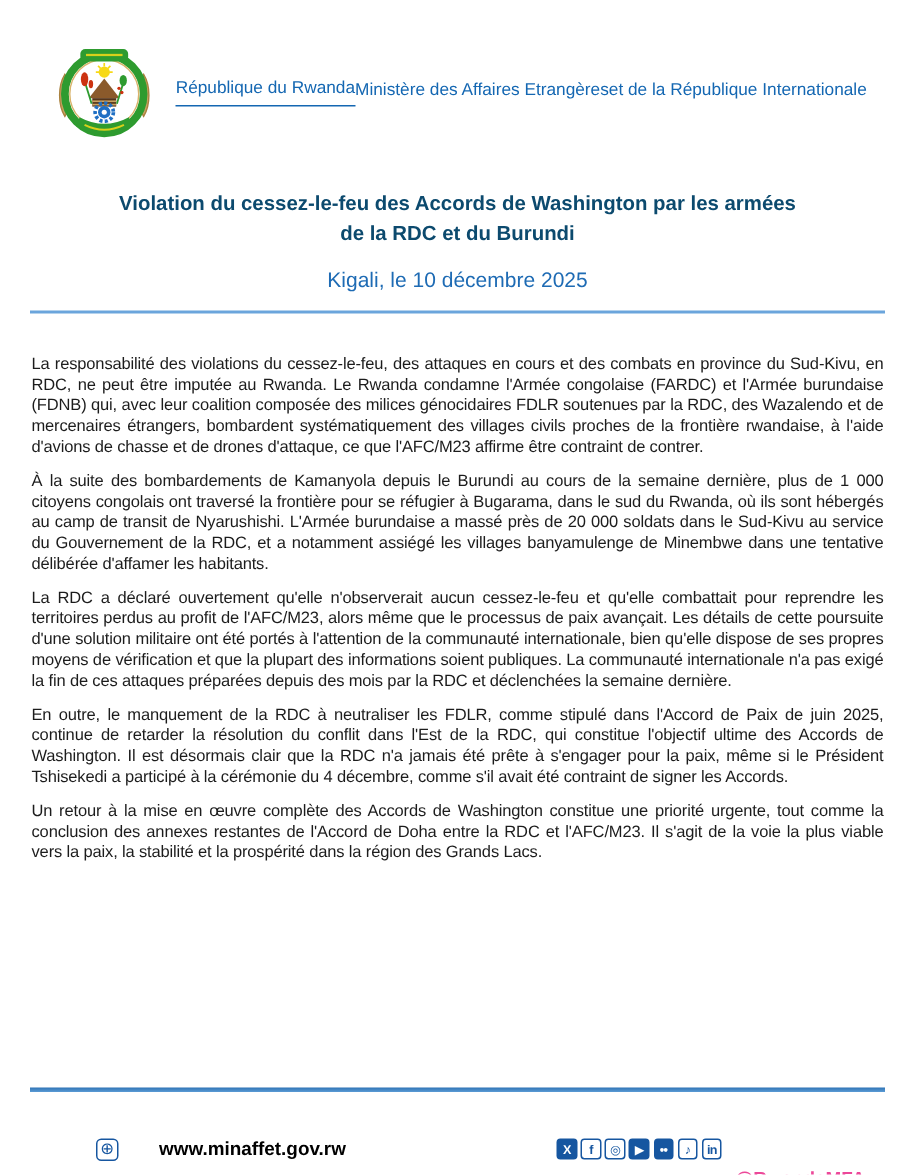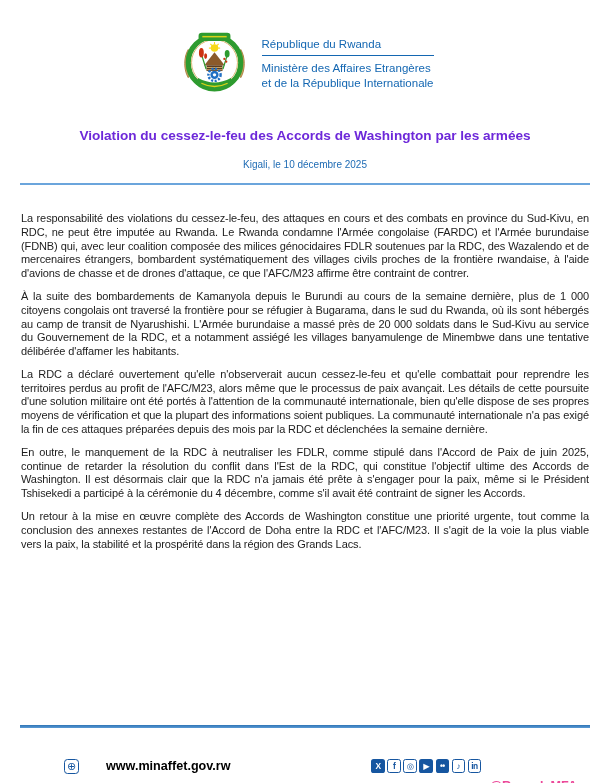--- a/index.html
+++ b/index.html
@@ -9,38 +9,38 @@
     -webkit-font-smoothing: antialiased;
   }
   .page { width: 610px; height: 783px; position: relative; background: #fff; }
 
   
   .header {
     padding-top: 27px;
     display: flex; justify-content: center; align-items: center; gap: 10px;
   }
   .crest { width: 75px; height: 75px; flex: 0 0 auto; }
-  .header-text { display: flex; flex-direction: column; }
+  .header-text { display: flex; flex-direction: row; }
   .country {
     font-size: 11.5px; color: #1467B2;
     padding-bottom: 5px; margin-bottom: 5px;
     border-bottom: 1.6px solid #1467B2;
   }
   .ministry {
     font-weight: normal; font-size: 11.5px; color: #1467B2; line-height: 1.28;
   }
 
   
   .title {
     margin-top: 24px; text-align: center;
-    font-weight: bold; font-size: 13.6px; line-height: 1.45; color: #6d28d9;
+    font-weight: bold; font-size: 13.6px; line-height: 1.45; color: #0c4a6e;
   }
   .dateline {
     margin-top: 13px; text-align: center;
-    font-size: 10px; color: #1E6BB4;
+    font-size: 14px; color: #1E6BB4;
   }
 
   
   .rule-top { height: 2px; background: #6BA5DC; margin: 13px 20px 0 20px; }
   .rule-bottom {
     position: absolute; left: 20px; right: 20px; top: 725px; height: 2.6px;
     background: linear-gradient(to bottom, #2F74B5, #5B9BD5);
   }
 
   
@@ -139,20 +139,21 @@
     </svg>
     <div class="header-text">
       <div class="country">République du Rwanda</div>
       <div class="ministry">Ministère des Affaires Etrangères</div>
       <div class="ministry">et de la République Internationale</div>
     </div>
   </div>
 
   <div class="title">
     <div>Violation du cessez-le-feu des Accords de Washington par les armées</div>
+    <div>de la RDC et du Burundi</div>
   </div>
 
   <div class="dateline">Kigali, le 10 décembre 2025</div>
 
   <div class="rule-top"></div>
 
   <div class="content">
     <p>La responsabilité des violations du cessez-le-feu, des attaques en cours et des combats en province du Sud-Kivu, en RDC, ne peut être imputée au Rwanda. Le Rwanda condamne l'Armée congolaise (FARDC) et l'Armée burundaise (FDNB) qui, avec leur coalition composée des milices génocidaires FDLR soutenues par la RDC, des Wazalendo et de mercenaires étrangers, bombardent systématiquement des villages civils proches de la frontière rwandaise, à l'aide d'avions de chasse et de drones d'attaque, ce que l'AFC/M23 affirme être contraint de contrer.</p>
     <p>À la suite des bombardements de Kamanyola depuis le Burundi au cours de la semaine dernière, plus de 1 000 citoyens congolais ont traversé la frontière pour se réfugier à Bugarama, dans le sud du Rwanda, où ils sont hébergés au camp de transit de Nyarushishi. L'Armée burundaise a massé près de 20 000 soldats dans le Sud-Kivu au service du Gouvernement de la RDC, et a notamment assiégé les villages banyamulenge de Minembwe dans une tentative délibérée d'affamer les habitants.</p>
     <p>La RDC a déclaré ouvertement qu'elle n'observerait aucun cessez-le-feu et qu'elle combattait pour reprendre les territoires perdus au profit de l'AFC/M23, alors même que le processus de paix avançait. Les détails de cette poursuite d'une solution militaire ont été portés à l'attention de la communauté internationale, bien qu'elle dispose de ses propres moyens de vérification et que la plupart des informations soient publiques. La communauté internationale n'a pas exigé la fin de ces attaques préparées depuis des mois par la RDC et déclenchées la semaine dernière.</p>

